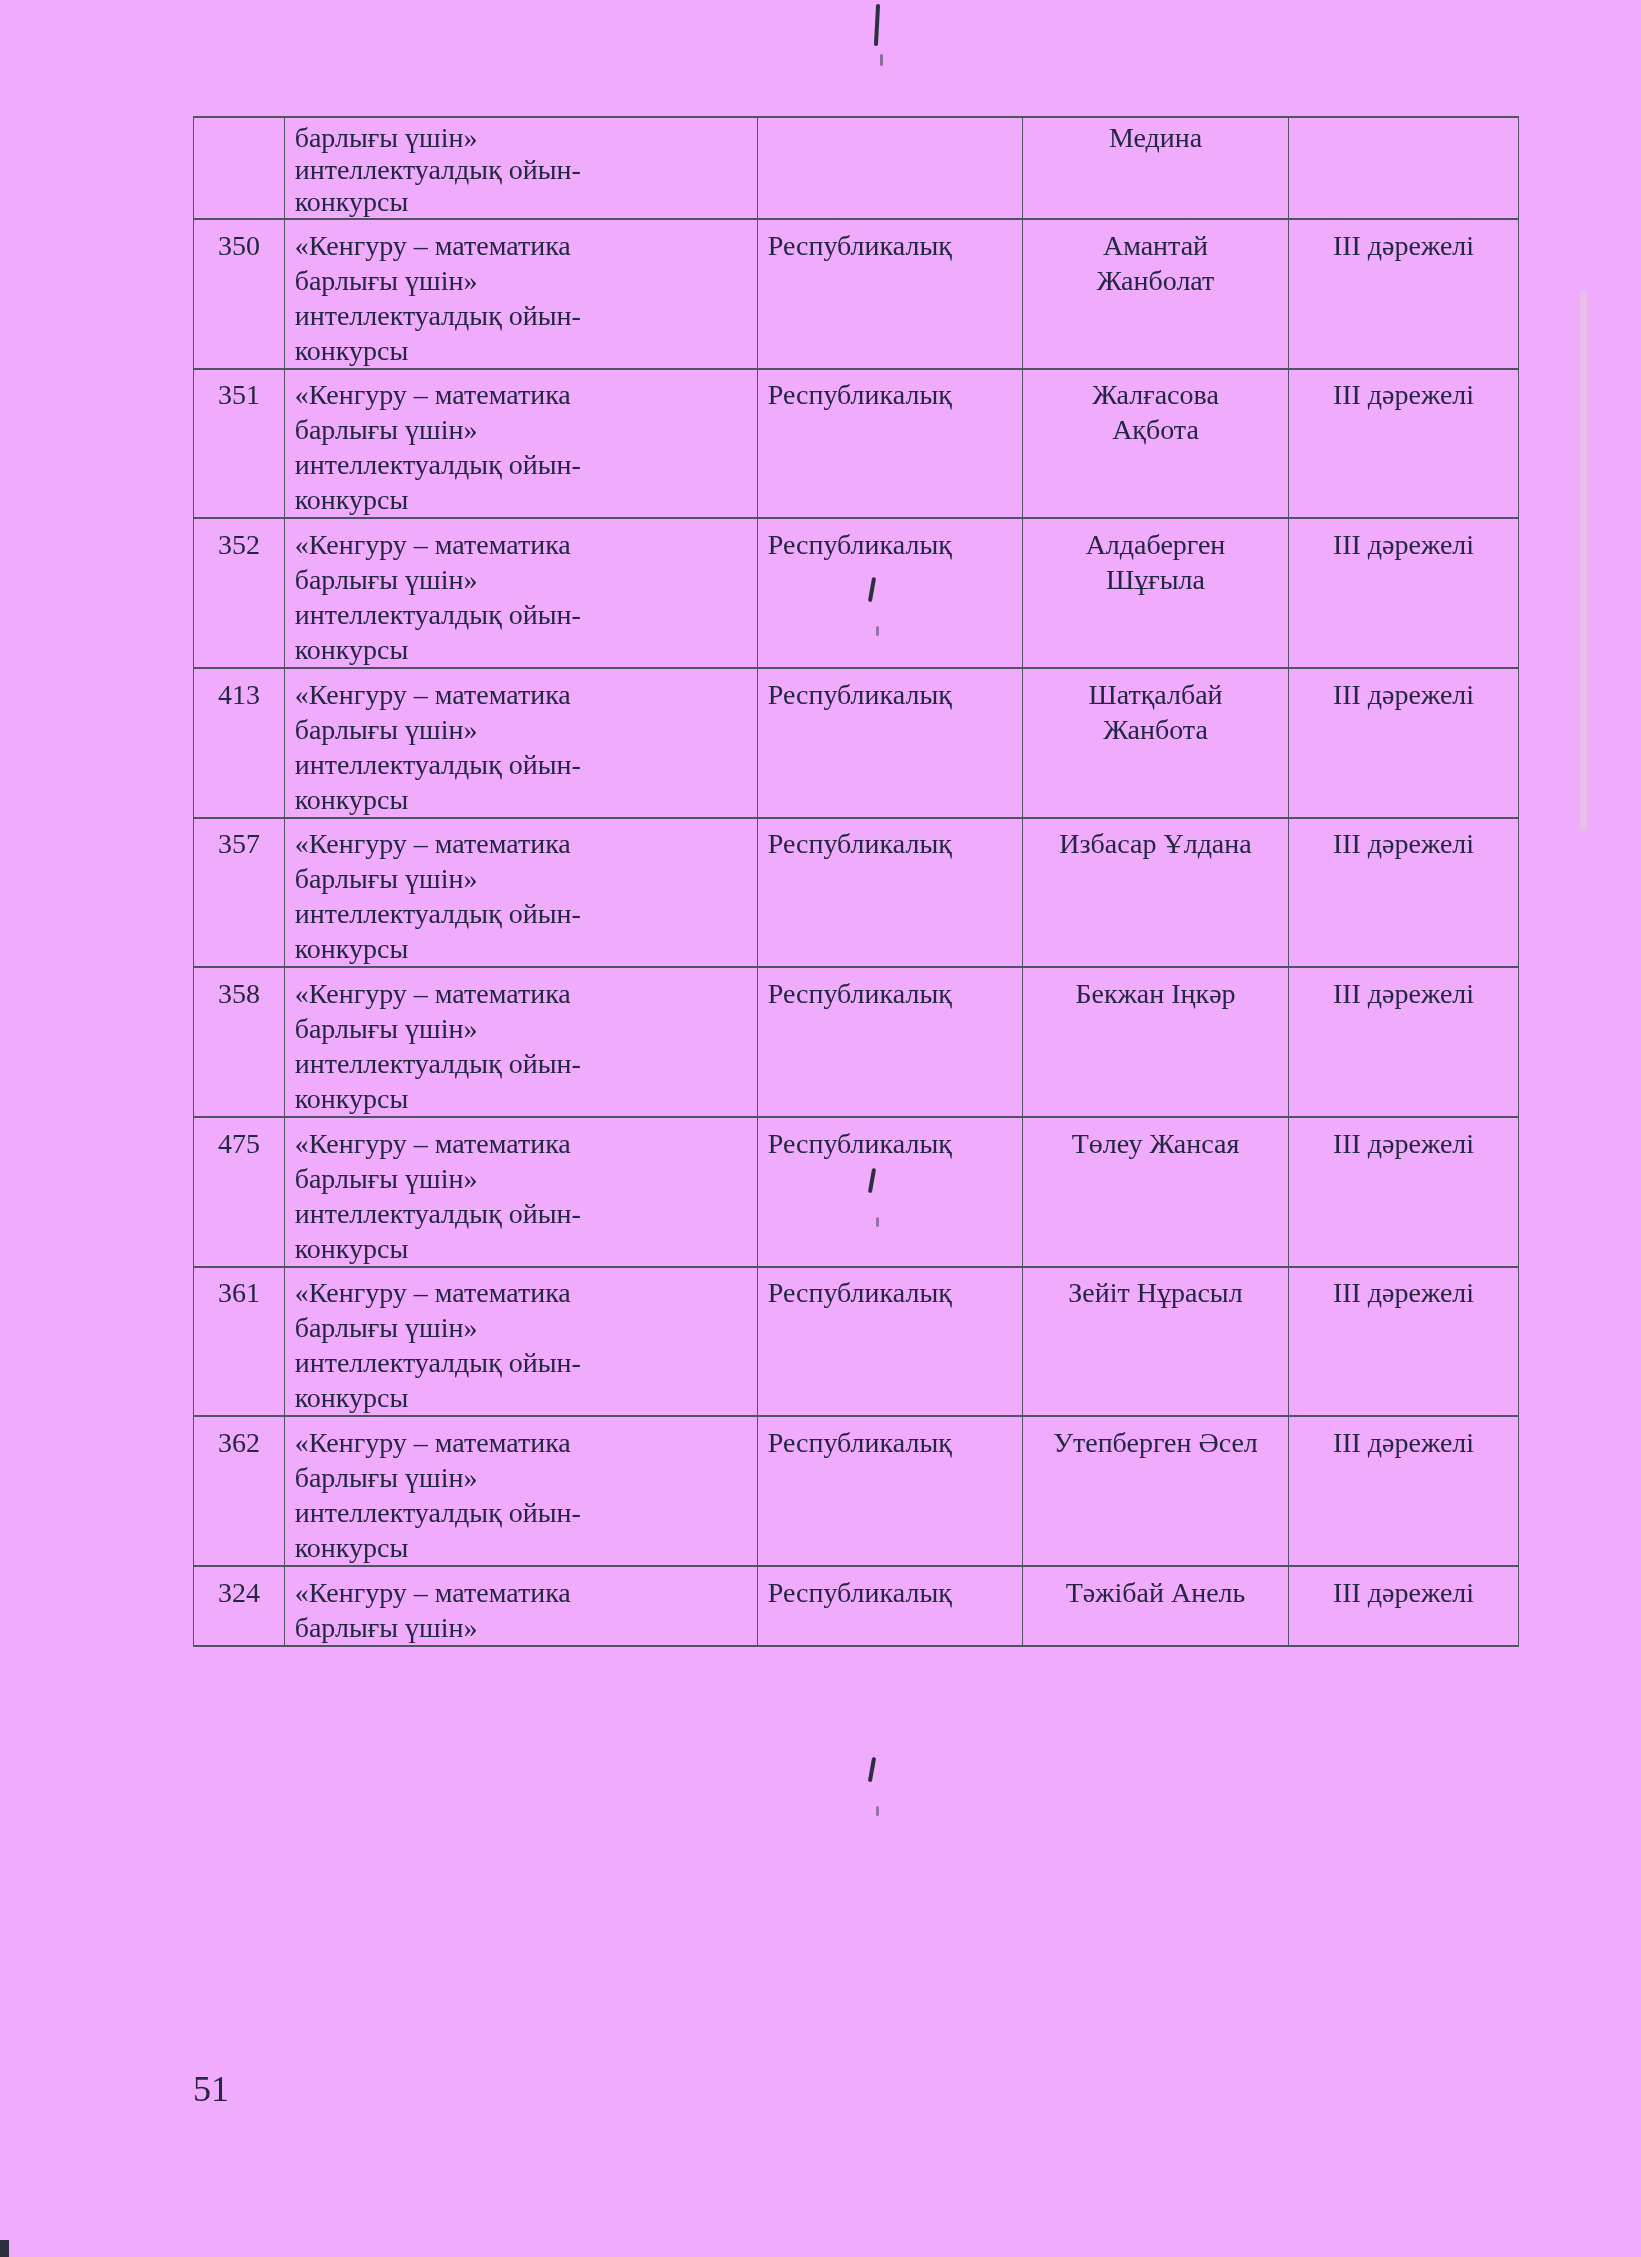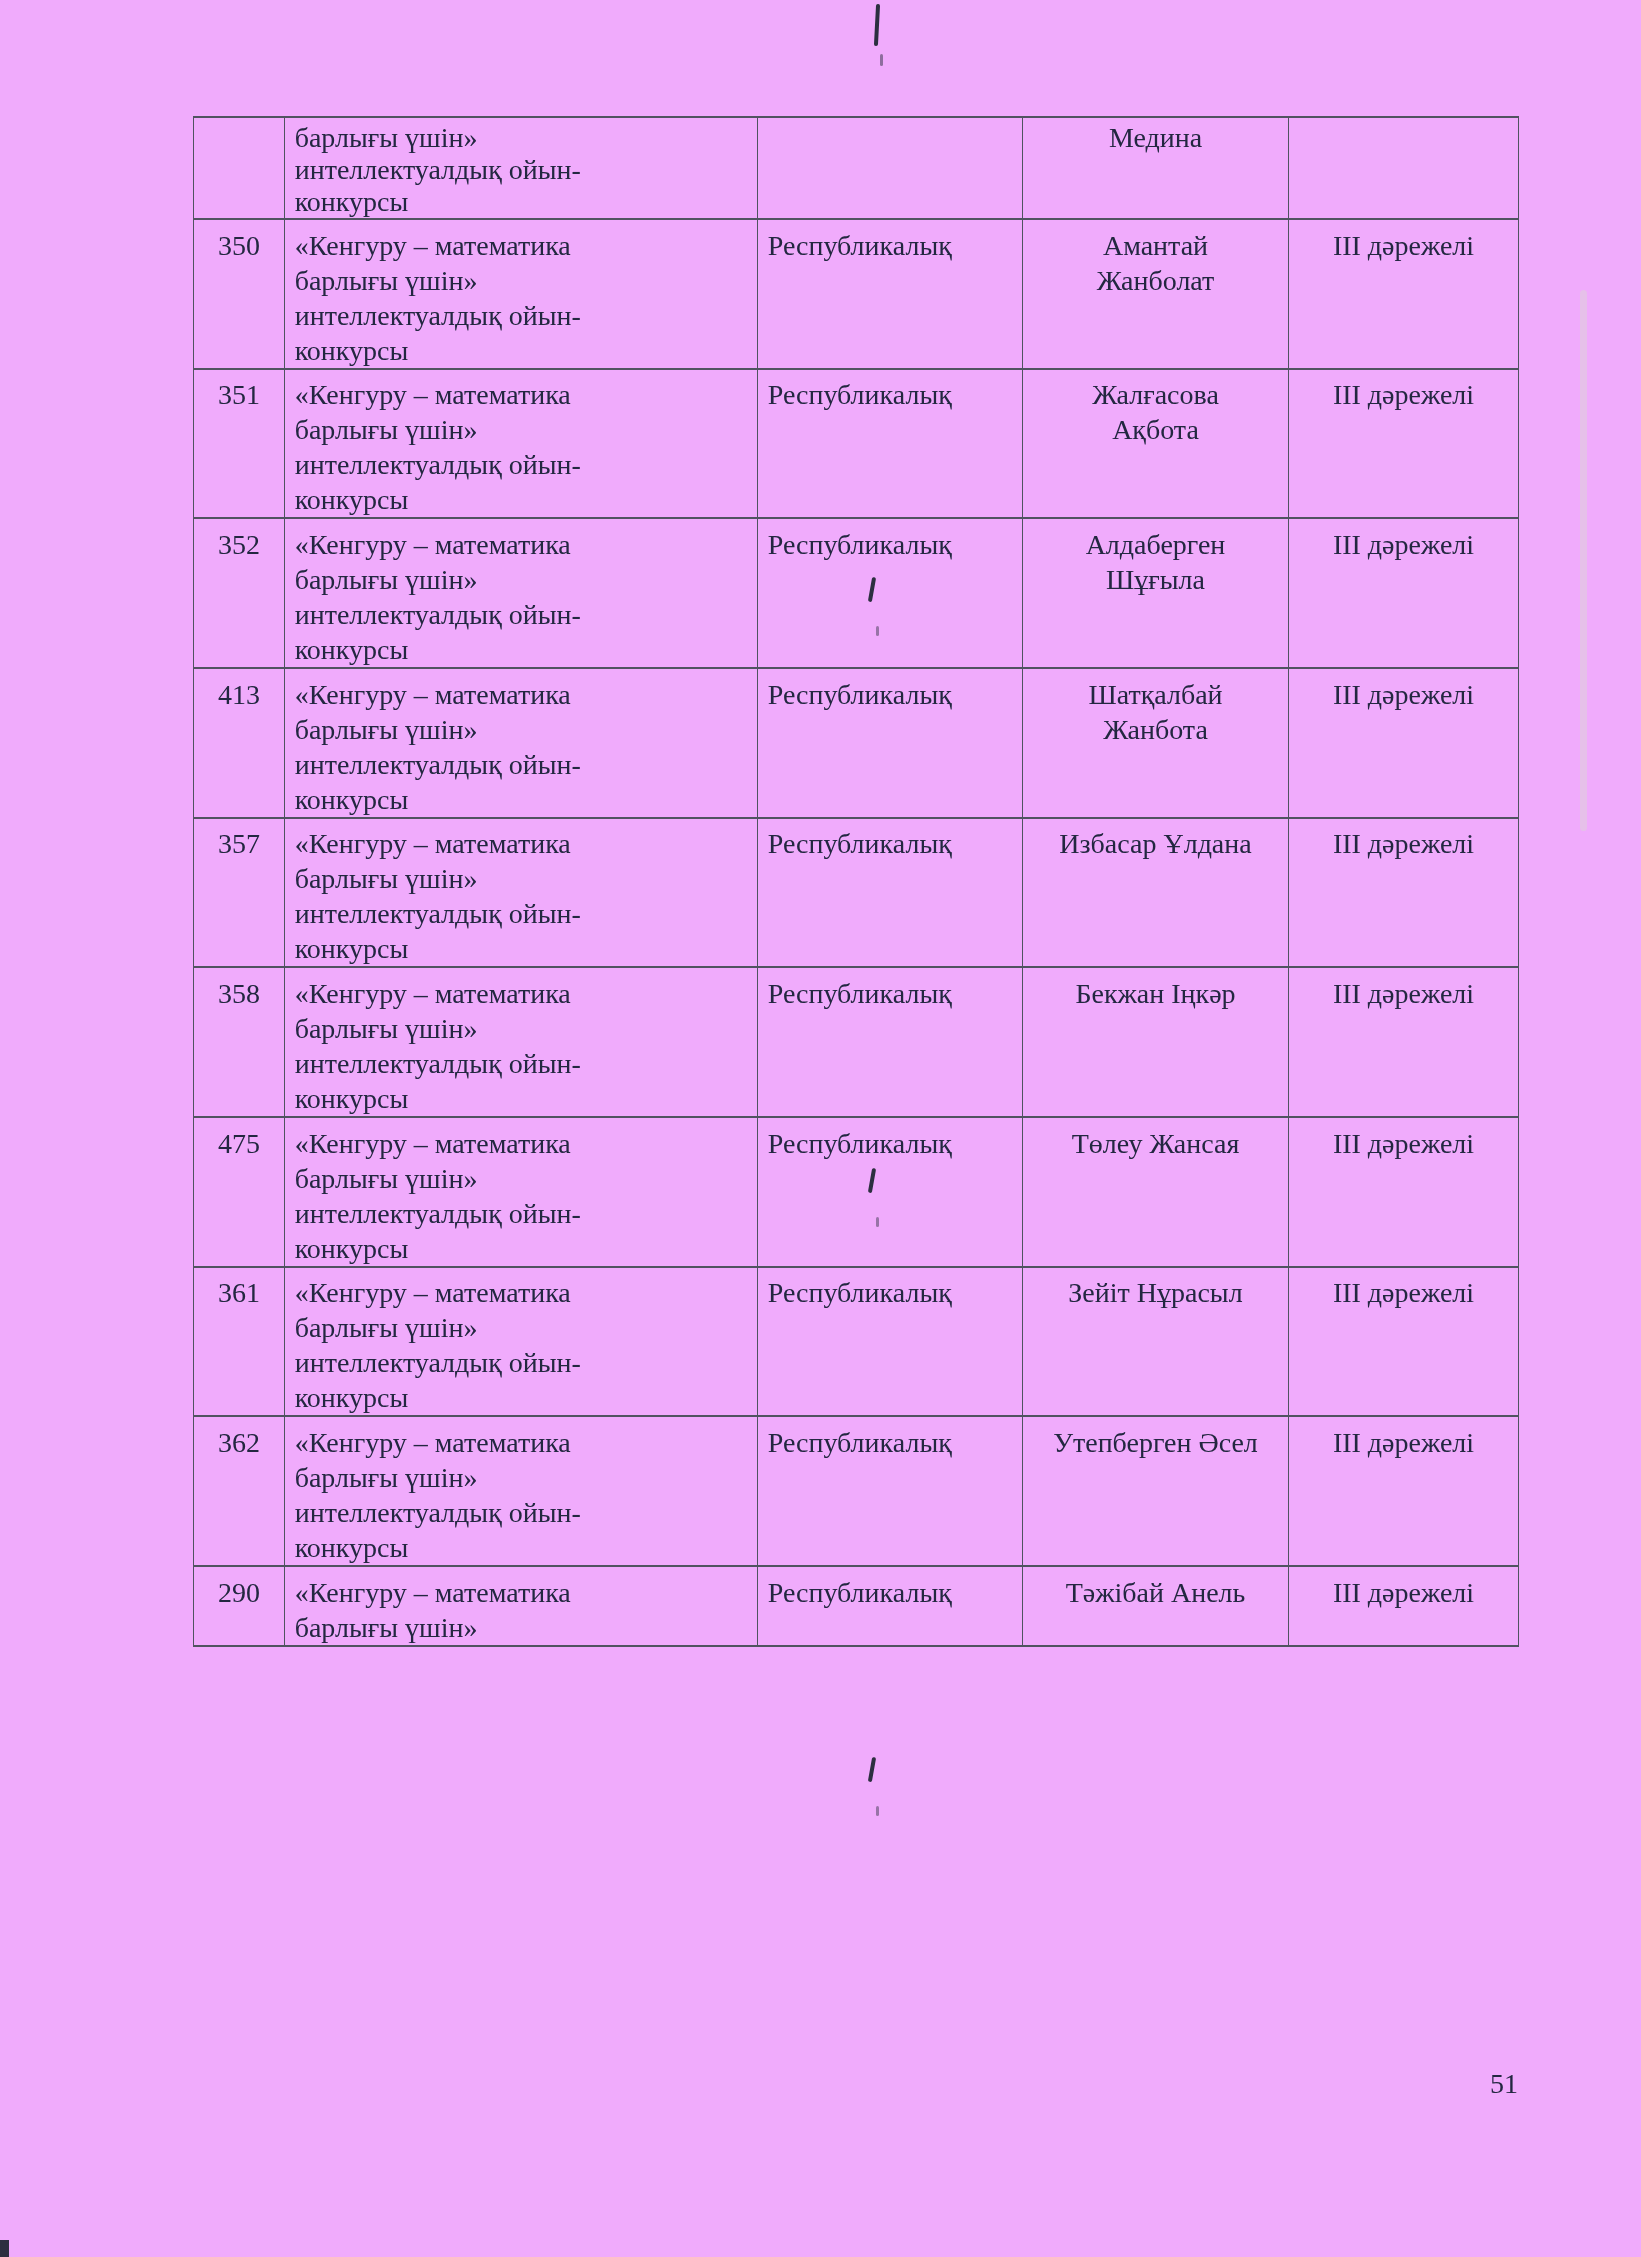--- a/index.html
+++ b/index.html
@@ -33,21 +33,21 @@
   .r-partial{height:100px;}
   .r-partial td{line-height:32px;padding-top:3.9px;}
   .r-last{height:70px;}
   .c-num{text-align:center;padding-left:1.9px;padding-right:1.9px;}
   .c-comp{padding-left:13.5px;}
   .c-level{padding-left:21px;}
   .c-name{padding-left:11.6px;text-align:center;}
   .c-degree{text-align:center;}
   .page-number{
     position:absolute;left:193px;top:2068px;width:1325px;
-    text-align:right;font-size:28px;color:#232741;
+    text-align:left;font-size:36px;color:#232741;
   }
   .artifact{position:absolute;background:#2c2f40;border-radius:1.9px;}
   .a-top{left:875px;top:3.9px;width:3.9px;height:42px;transform:rotate(3deg);}
   .a-top2{left:880px;top:54px;width:2.9px;height:11.6px;opacity:.5;}
   .a-c1{left:870px;top:577px;width:3.9px;height:25px;transform:rotate(10deg);}
   .a-c1b{left:876px;top:626px;width:2.9px;height:9.7px;opacity:.45;}
   .a-c2{left:870px;top:1168px;width:3.9px;height:25px;transform:rotate(10deg);}
   .a-c2b{left:876px;top:1217px;width:2.9px;height:9.7px;opacity:.45;}
   .a-c3{left:870px;top:1757px;width:3.9px;height:25px;transform:rotate(10deg);}
   .a-c3b{left:876px;top:1806px;width:2.9px;height:9.7px;opacity:.45;}
@@ -176,21 +176,21 @@
         <td class="c-num">362</td>
         <td class="c-comp">«Кенгуру – математика
 барлығы үшін»
 интеллектуалдық ойын-
 конкурсы</td>
         <td class="c-level">Республикалық</td>
         <td class="c-name">Утепберген Әсел</td>
         <td class="c-degree">III дәрежелі</td>
       </tr>
       <tr class="r-last">
-        <td class="c-num">290</td>
+        <td class="c-num">324</td>
         <td class="c-comp">«Кенгуру – математика
 барлығы үшін»</td>
         <td class="c-level">Республикалық</td>
         <td class="c-name">Тәжібай Анель</td>
         <td class="c-degree">III дәрежелі</td>
       </tr>
     </tbody>
   </table>
 
   <div class="page-number">51</div>

